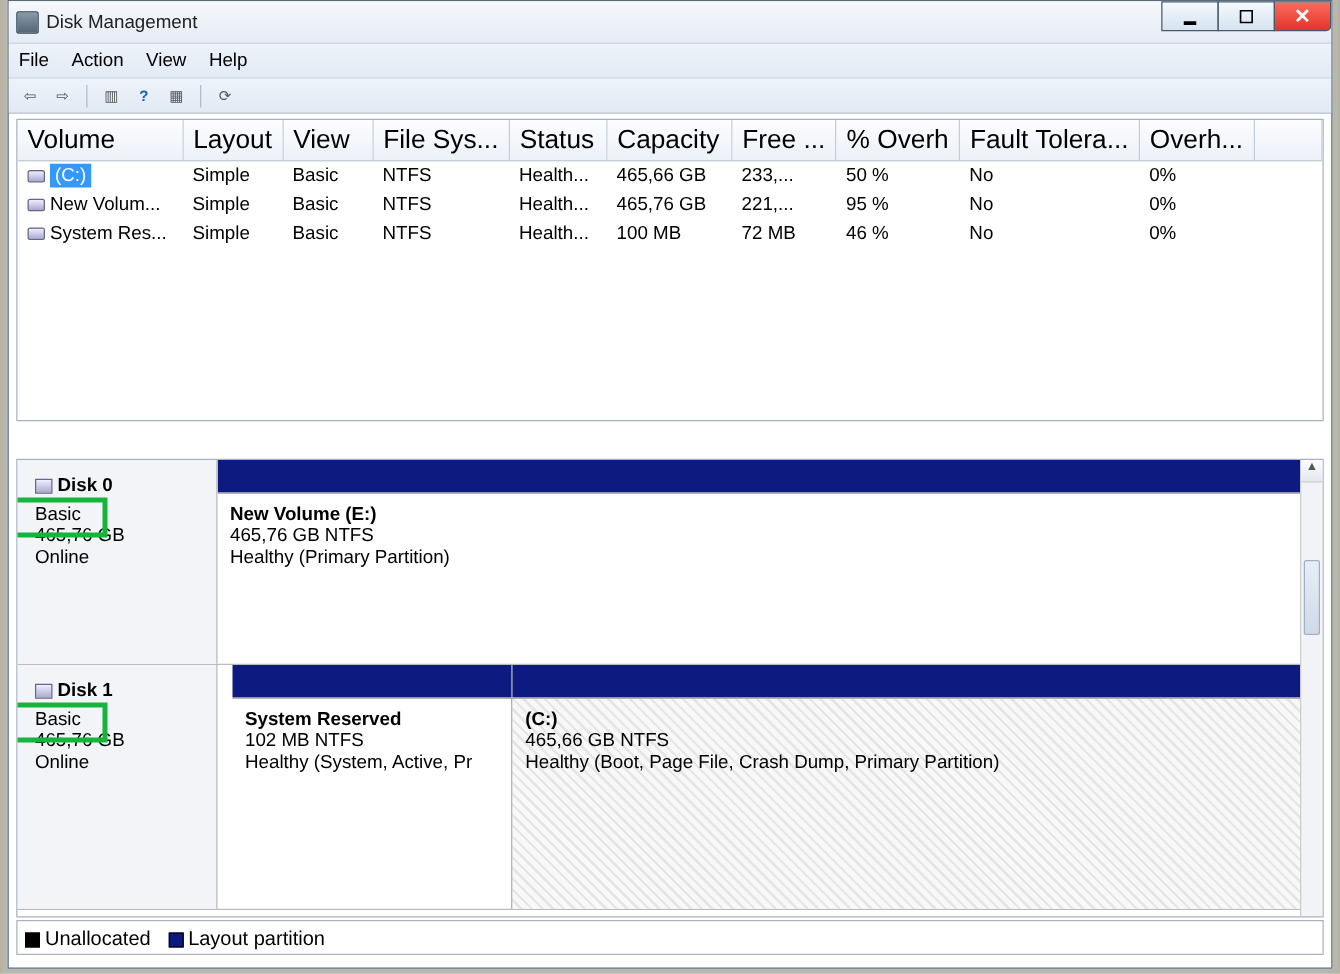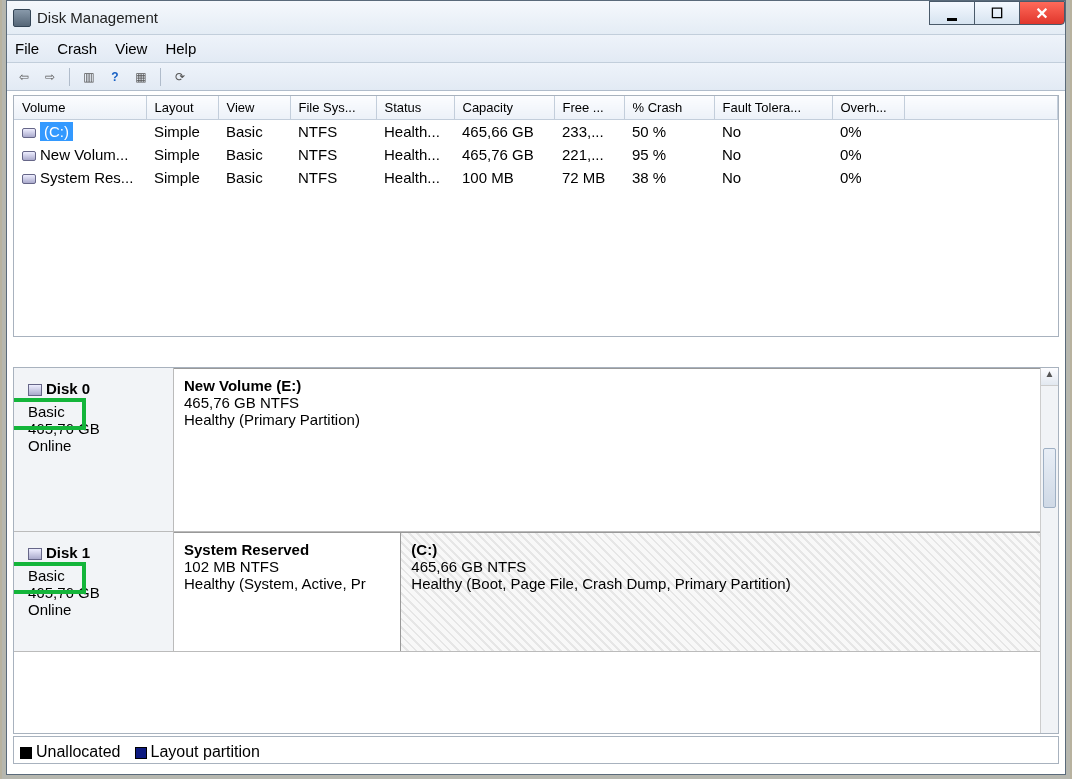--- a/index.html
+++ b/index.html
@@ -99,21 +99,21 @@
     overflow: hidden;
   }
   .volgrid table { border-collapse: collapse; width: 100%; }
   .volgrid th {
     background: linear-gradient(#fcfdff,#ecf1f8);
     border-right: 1px solid #c3cedb;
     border-bottom: 1px solid #c3cedb;
     text-align: left;
     font-weight: normal;
     padding: 4px 8px;
-    font-size: 13px;
+    font-size: 21px;
     white-space: nowrap;
     overflow: hidden;
   }
   .volgrid td {
     padding: 3px 8px;
     font-size: 15px;
     white-space: nowrap;
     overflow: hidden;
   }
   .vol-icon {
@@ -133,21 +133,21 @@
     left:6px; right:6px; top:366px; bottom:40px;
     border:1px solid #a8b2be;
     background:#fff;
     overflow:hidden;
   }
   .diskrow {
     display:flex;
     border-bottom:1px solid #bbb;
     height:164px;
   }
-  .diskrow.short { height:120px; }
+  .diskrow.short { height:196px;gap:12px; }
   .diskinfo {
     width:160px;
     background:#f2f4f7;
     border-right:1px solid #bbb;
     padding:12px 10px 10px 14px;
     font-size:15px;
     position:relative;
   }
   .diskinfo .drv-icon {
     display:inline-block; width:14px; height:12px;
@@ -163,21 +163,21 @@
     left:-8px;
     border:4px solid #14b53a;
     width:80px; height:32px;
     pointer-events:none;
   }
   .diskparts {
     flex:1;
     display:flex;
     padding:0;
   }
-  .partcol { display:flex; flex-direction:row; flex:1; border-right:1px solid #999;}
+  .partcol { display:flex; flex-direction:column; flex:1; border-right:1px solid #999;}
   .partcol:last-child{border-right:none;}
   .parthead {
     height:26px;
     background:#0d1a80;
   }
   .partbody {
     flex:1;
     border-top:1px solid #999;
     padding:8px 10px;
     font-size:15px;
@@ -231,21 +231,21 @@
     <div class="title">Disk Management</div>
     <div class="winbuttons">
       <div class="min"></div>
       <div class="max"></div>
       <div class="close"></div>
     </div>
   </div>
 
   <div class="menubar">
     <span>File</span>
-    <span>Crash</span>
+    <span>Action</span>
     <span>View</span>
     <span>Help</span>
   </div>
 
   <div class="toolbar">
     <div class="tbtn">⇦</div>
     <div class="tbtn">⇨</div>
     <div class="sep"></div>
     <div class="tbtn">▥</div>
     <div class="tbtn" style="color:#1760c4;font-weight:bold;">?</div>
@@ -271,21 +271,21 @@
       </colgroup>
       <thead>
           <tr>
         <th>Volume</th>
         <th>Layout</th>
         <th>View</th>
         <th>File Sys...</th>
         <th>Status</th>
         <th>Capacity</th>
         <th>Free ...</th>
-        <th>% Crash</th>
+        <th>% Overh</th>
         <th>Fault Tolera...</th>
         <th>Overh...</th>
         <th></th>
       </tr>
         </thead>
       <tbody id="volbody">
           <tr>
             <td><span class="vol-icon"></span><span class="vol-name-sel">(C:)</span></td>
             <td>Simple</td>
             <td>Basic</td>
@@ -312,21 +312,21 @@
             <td></td>
           </tr>
           <tr>
             <td><span class="vol-icon"></span>System Res...</td>
             <td>Simple</td>
             <td>Basic</td>
             <td>NTFS</td>
             <td>Health...</td>
             <td>100 MB</td>
             <td>72 MB</td>
-            <td>38 %</td>
+            <td>46 %</td>
             <td>No</td>
             <td>0%</td>
             <td></td>
           </tr>
         </tbody>
     </table>
   </div>
 
   <div class="diskarea">
     <div id="diskrows" style="margin-right:10px;">

